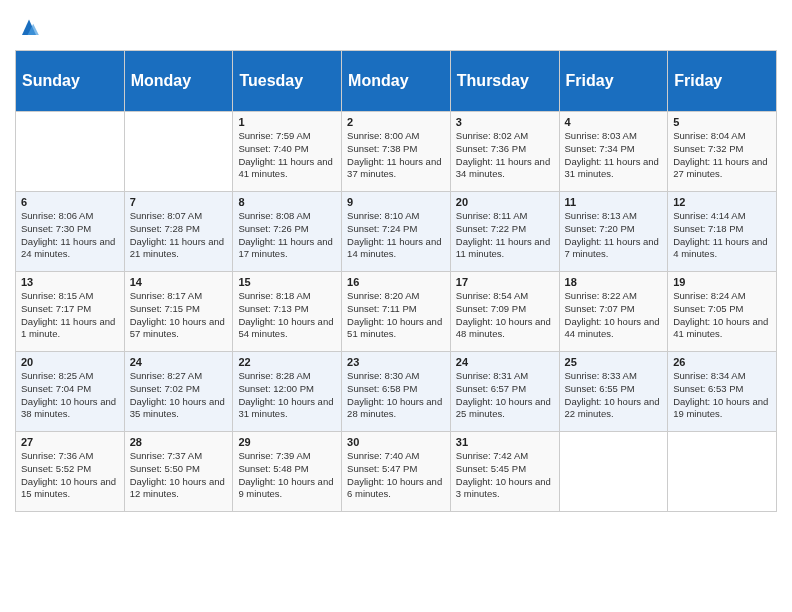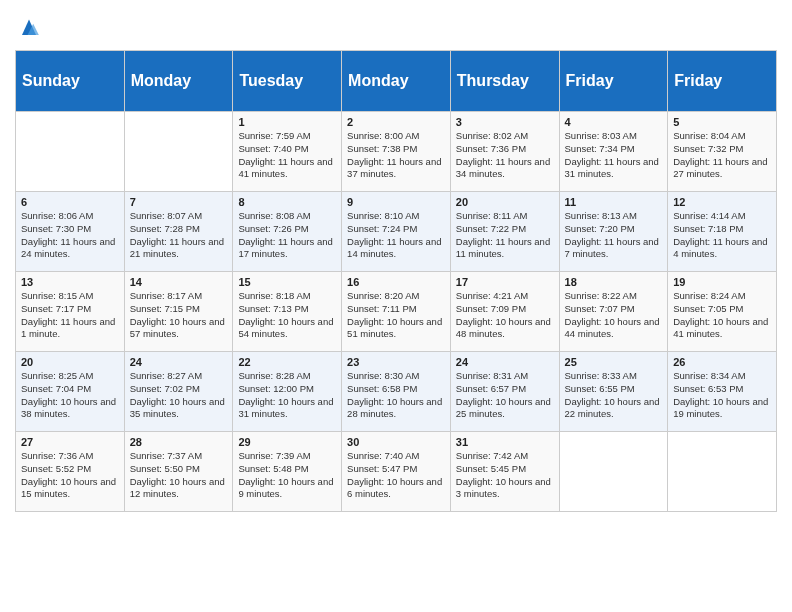--- a/index.html
+++ b/index.html
@@ -238,21 +238,21 @@
             <div class="cell-text">Daylight: 10 hours and 54 minutes.</div>
           </td>
           <td>
             <span class="day-num">16</span>
             <div class="cell-text">Sunrise: 8:20 AM</div>
             <div class="cell-text">Sunset: 7:11 PM</div>
             <div class="cell-text">Daylight: 10 hours and 51 minutes.</div>
           </td>
           <td>
             <span class="day-num">17</span>
-            <div class="cell-text">Sunrise: 4:21 AM</div>
+            <div class="cell-text">Sunrise: 8:54 AM</div>
             <div class="cell-text">Sunset: 7:09 PM</div>
             <div class="cell-text">Daylight: 10 hours and 48 minutes.</div>
           </td>
           <td>
             <span class="day-num">18</span>
             <div class="cell-text">Sunrise: 8:22 AM</div>
             <div class="cell-text">Sunset: 7:07 PM</div>
             <div class="cell-text">Daylight: 10 hours and 44 minutes.</div>
           </td>
           <td>

